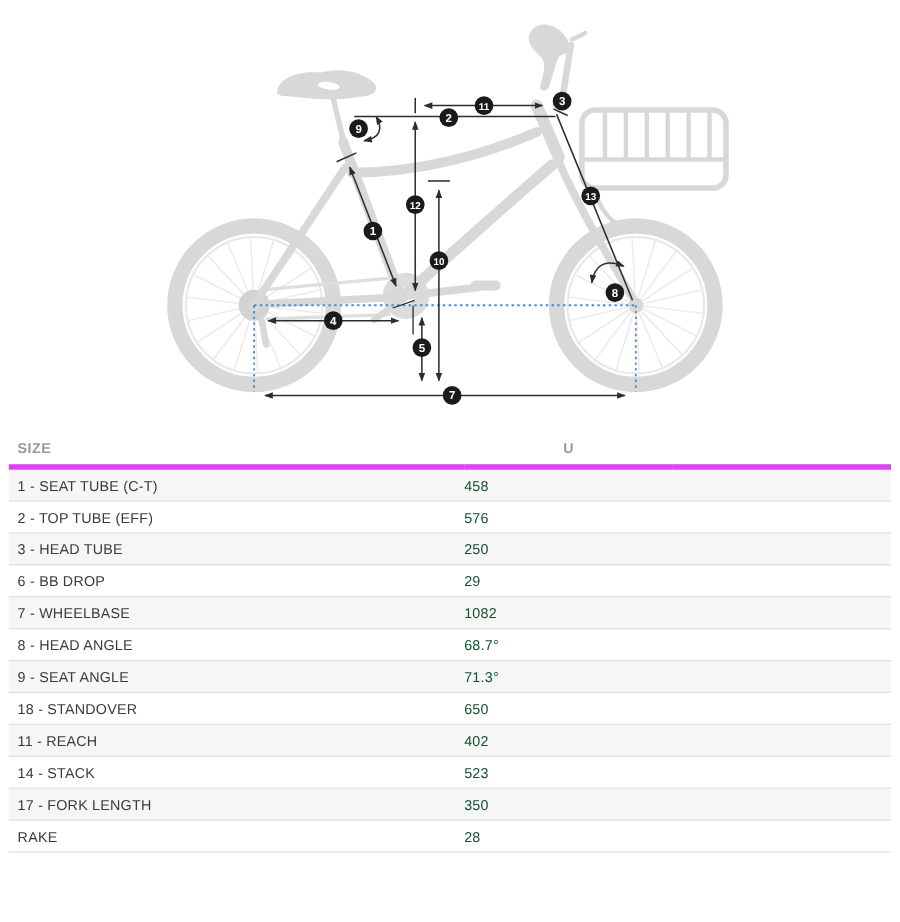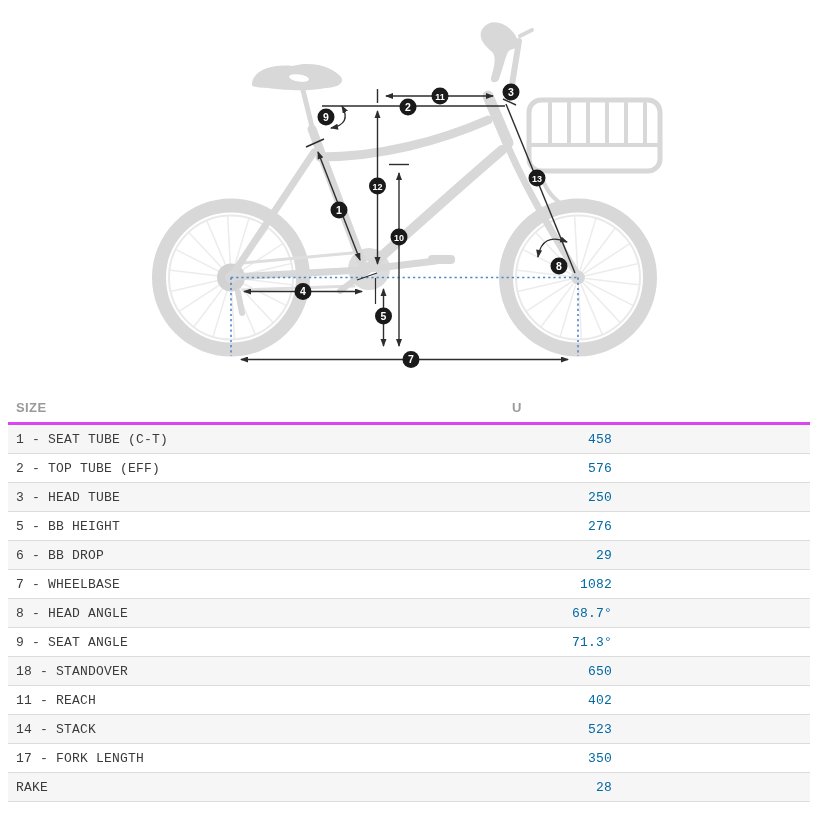--- a/index.html
+++ b/index.html
@@ -3,25 +3,25 @@
 <meta charset="utf-8">
 <style>
   html,body{margin:0;padding:0;background:#fff;}
   body{width:818px;height:838px;position:relative;font-family:"Liberation Sans",sans-serif;overflow:hidden;}
   .diagram{position:absolute;top:0;left:0;width:818px;height:392px;}
   .geo-table{position:absolute;top:392px;left:8px;width:802px;border-collapse:collapse;table-layout:fixed;}
   .geo-table col.c-label{width:414px;}
   .geo-table col.c-value{width:190px;}
   .geo-table col.c-spacer{width:198px;}
   .geo-table thead th{height:30px;font-size:13px;font-weight:700;color:#9a9a9a;letter-spacing:.4px;
-    text-align:left;padding:0 0 0 8px;border-bottom:3px solid #d946ef;vertical-align:middle;}
+    text-align:left;padding:0 0 0 8px;border-bottom:5px solid #d946ef;vertical-align:middle;}
   .geo-table thead th.value-h{text-align:center;padding:0;}
   .geo-table tbody td{height:28px;font-size:13px;color:#3b3b3b;letter-spacing:.2px;
-    padding:0 0 0 8px;border-bottom:1px solid #dcdcdc;vertical-align:middle;white-space:nowrap;font-family:Liberation Mono, monospace;}
-  .geo-table tbody td.value{ text-align:right;padding:0;color:#0369a1;}
+    padding:0 0 0 8px;border-bottom:1px solid #dcdcdc;vertical-align:middle;white-space:nowrap;}
+  .geo-table tbody td.value{ text-align:left;padding:0;color:#14532d;}
   .geo-table tbody tr:nth-child(odd){background:#f6f6f6;}
   .geo-table tbody tr:nth-child(even){background:#ffffff;}
   svg text{font-family:"Liberation Sans",sans-serif;}
 </style>
 </head>
 <body>
 
 <div class="diagram">
 <svg width="818" height="392" viewBox="0 0 818 392">
   <defs>
@@ -228,25 +228,20 @@
         <td>2 - TOP TUBE (EFF)</td>
         <td class="value">576</td>
         <td></td>
       </tr>
       <tr>
         <td>3 - HEAD TUBE</td>
         <td class="value">250</td>
         <td></td>
       </tr>
       <tr>
-        <td>5 - BB HEIGHT</td>
-        <td class="value">276</td>
-        <td></td>
-      </tr>
-      <tr>
         <td>6 - BB DROP</td>
         <td class="value">29</td>
         <td></td>
       </tr>
       <tr>
         <td>7 - WHEELBASE</td>
         <td class="value">1082</td>
         <td></td>
       </tr>
       <tr>

